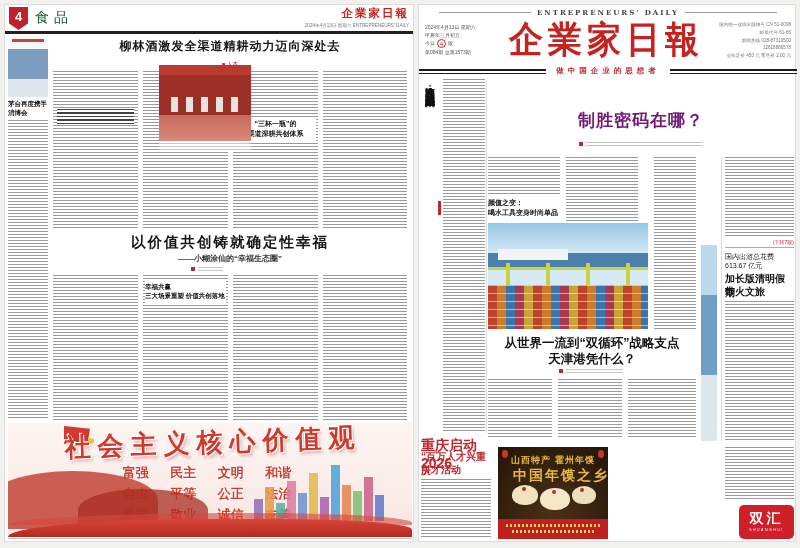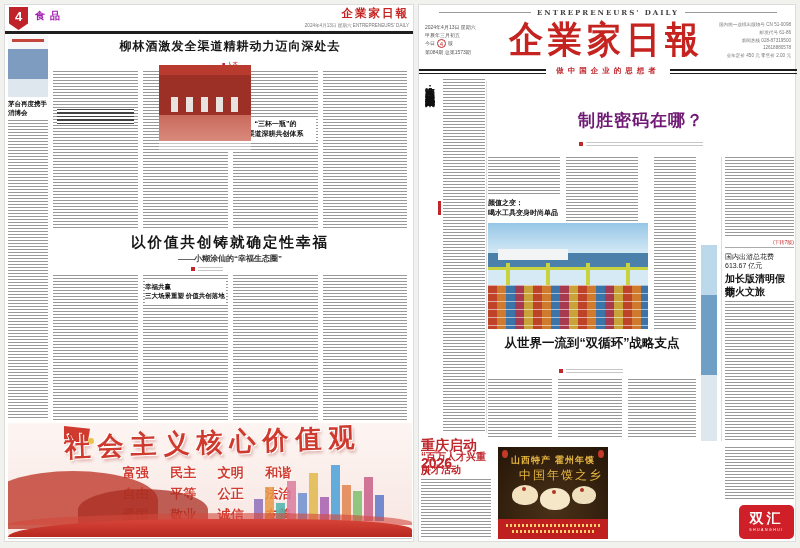--- a/index.html
+++ b/index.html
@@ -40,21 +40,21 @@
 </head>
 <body>
 
 <div class="abs" id="stage" style="left:0;top:0;width:800px;height:548px">
 
   <div class="page" style="left:4px;top:4px;width:410px;height:538px">
 
     <div class="abs" style="left:4px;top:2px;width:19px;height:23px;background:#bf2329;clip-path:polygon(0 0,100% 0,100% 72%,50% 100%,0 72%);color:#fff;font-weight:bold;font-size:13px;text-align:center;line-height:19px">
       <span>4</span>
     </div>
-    <div class="abs" style="left:30px;top:4px;width:80px;font-size:10px;font-weight:700;letter-spacing:5px;color:#a21caf">食品</div>
+    <div class="abs" style="left:30px;top:4px;width:80px;font-size:14px;font-weight:400;letter-spacing:5px;color:#14532d">食品</div>
     <div class="abs serif" style="left:250px;top:1px;width:154px;font-size:11.5px;font-weight:900;letter-spacing:2px;color:#c5231f;text-align:right">企業家日報</div>
     <div class="abs rt" style="left:120px;top:18px;width:284px;font-size:4.6px;color:#777">
       <span>2024年4月13日 星期六</span>
       <span>ENTREPRENEURS' DAILY</span>
     </div>
     <div class="abs" style="left:0;top:26px;width:408px;height:2.5px;background:#1f1f1f"></div>
 
     <div class="abs" style="left:3px;top:30px;width:40px;height:62px;overflow:hidden;background:#f5f7f9">
       <div class="abs" style="left:4px;top:4px;width:32px;height:3px;background:#c4453c"></div>
       <div class="abs" style="left:0;top:14px;width:40px;height:30px;background:#7d9cc0"></div>
@@ -200,38 +200,39 @@
       <div class="abs" style="left:10px;top:26px;width:70px;height:11px;background:#f2f4f6"></div>
       <div class="abs" style="left:0;top:44px;width:160px;height:3px;background:#c9d23f"></div>
       <div class="abs" style="left:18px;top:40px;width:4px;height:22px;background:#c9d23f"></div>
       <div class="abs" style="left:58px;top:40px;width:4px;height:22px;background:#c9d23f"></div>
       <div class="abs" style="left:98px;top:40px;width:4px;height:22px;background:#c9d23f"></div>
       <div class="abs" style="left:138px;top:40px;width:4px;height:22px;background:#c9d23f"></div>
       <div class="abs" style="left:0;top:62px;width:160px;height:44px;background-image:repeating-linear-gradient(180deg,rgba(255,255,255,.55) 0,rgba(255,255,255,.55) 1px,transparent 1px,transparent 8px),repeating-linear-gradient(90deg,#bf4328 0,#bf4328 9px,#d07a2e 9px,#d07a2e 18px,#3a74a8 18px,#3a74a8 27px,#a83a50 27px,#a83a50 36px,#c9a23a 36px,#c9a23a 45px)"></div>
     </div>
 
     <div class="abs ctr" style="left:69px;top:330px;width:208px;font-size:12.5px;font-weight:900;color:#141414">从世界一流到“双循环”战略支点</div>
+    <div class="abs ctr" style="left:69px;top:346px;width:208px;font-size:12.5px;font-weight:900;color:#141414">天津港凭什么？</div>
     <div class="abs" style="left:140px;top:363px;width:64px;height:6px;display:flex;align-items:center;gap:3px">
       <span class="sq"></span>
       <span class="txl" style="flex:1;height:4px"></span>
     </div>
     <div class="abs tx" style="left:69px;top:374px;width:64px;height:60px"></div>
     <div class="abs tx" style="left:139px;top:374px;width:64px;height:60px"></div>
     <div class="abs tx" style="left:209px;top:374px;width:68px;height:60px"></div>
 
     <div class="abs red" style="left:2px;top:432px;width:72px;font-size:14px;font-weight:900">重庆启动2026</div>
     <div class="abs red" style="left:2px;top:445px;width:72px;font-size:10px;font-weight:900">“百万人才兴重庆”</div>
     <div class="abs red" style="left:2px;top:458px;width:72px;font-size:10px;font-weight:900">引才活动</div>
     <div class="abs tx" style="left:2px;top:474px;width:70px;height:58px"></div>
 
     <div class="abs" style="left:79px;top:442px;width:110px;height:92px;overflow:hidden;background:radial-gradient(circle at 50% 70%,#4a3118,#241507)">
       <div class="abs" style="left:4px;top:3px;width:6px;height:8px;border-radius:50%;background:#c43a2a"></div>
       <div class="abs" style="left:100px;top:3px;width:6px;height:8px;border-radius:50%;background:#c43a2a"></div>
       <div class="abs ctr serif" style="left:0;top:7px;width:110px;font-size:9px;font-weight:900;color:#e8b843;letter-spacing:1px">山西特产 霍州年馍</div>
-      <div class="abs ctr serif" style="left:0;top:20px;width:126px;font-size:12px;font-weight:400;color:#e8b843;letter-spacing:2px">中国年馍之乡</div>
+      <div class="abs ctr serif" style="left:0;top:20px;width:126px;font-size:14px;font-weight:700;color:#e8b843;letter-spacing:2px">中国年馍之乡</div>
       <div class="abs" style="left:14px;top:38px;width:26px;height:20px;border-radius:50% 50% 45% 45%;background:#f2e2c0"></div>
       <div class="abs" style="left:42px;top:41px;width:30px;height:22px;border-radius:50% 50% 45% 45%;background:#f5e7c8"></div>
       <div class="abs" style="left:74px;top:39px;width:24px;height:18px;border-radius:50% 50% 45% 45%;background:#efe0bd"></div>
       <div class="abs" style="left:24px;top:40px;width:4px;height:4px;border-radius:50%;background:#b03326"></div>
       <div class="abs" style="left:54px;top:43px;width:4px;height:4px;border-radius:50%;background:#b03326"></div>
       <div class="abs" style="left:82px;top:41px;width:4px;height:4px;border-radius:50%;background:#b03326"></div>
       <div class="abs" style="left:0;top:72px;width:110px;height:20px;background:#bf1f1f"></div>
       <div class="abs txy" style="left:8px;top:77px;width:94px;height:2.5px"></div>
       <div class="abs txy" style="left:14px;top:83px;width:82px;height:2.5px"></div>
     </div>

